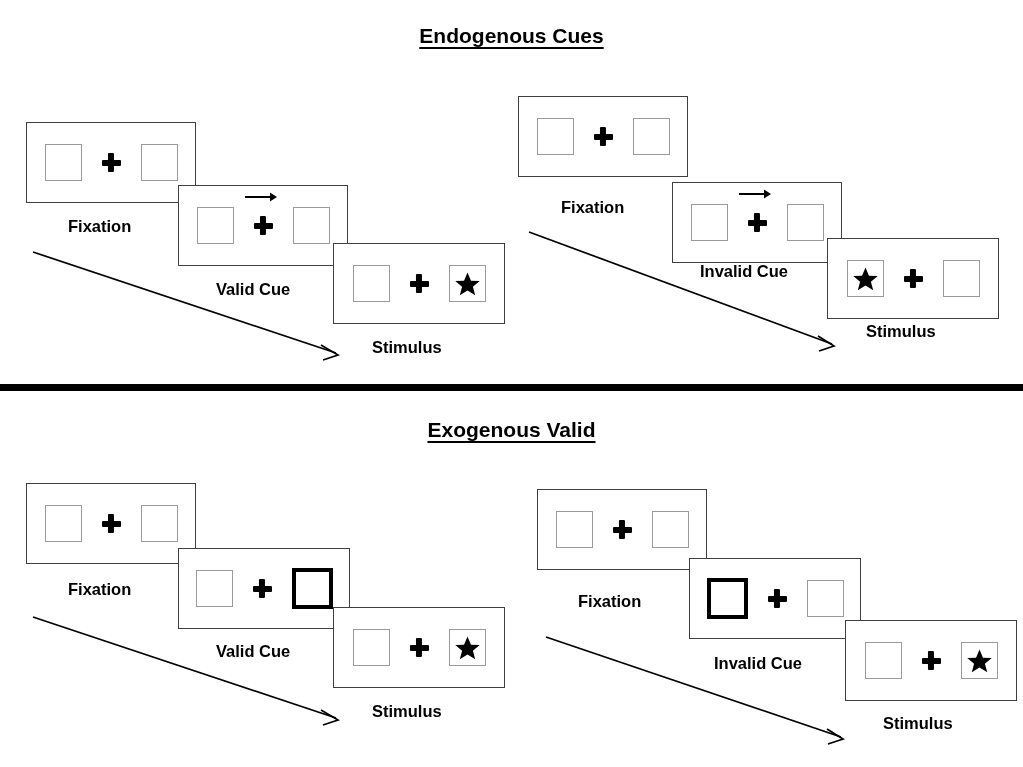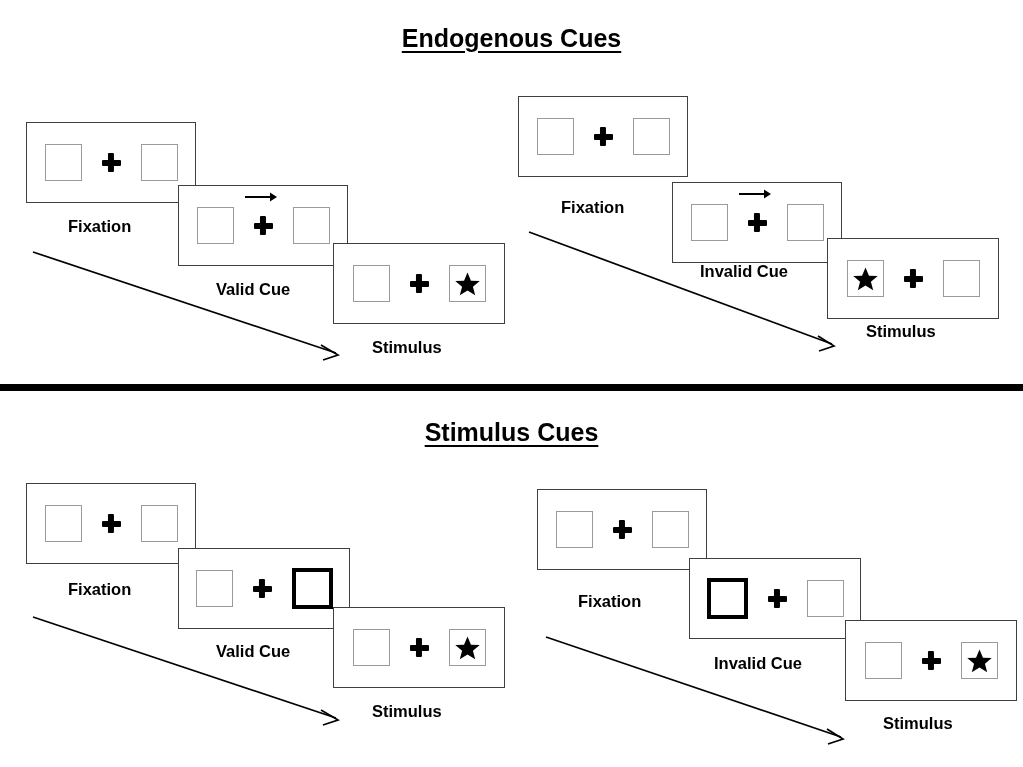--- a/index.html
+++ b/index.html
@@ -8,21 +8,21 @@
     background:#ffffff;
     font-family:"Liberation Sans", sans-serif;
     overflow:hidden;
     position:relative;
   }
   .stage{position:absolute;left:0;top:0;width:1023px;height:767px;}
 
   
   .section-title{
     position:absolute;
-    font-size:25px;
+    font-size:21px;
     font-weight:bold;
     color:#000;
     text-decoration:underline;
     text-underline-offset:4px;
     letter-spacing:0px;
     white-space:nowrap;
     text-align:center;
     width:100%;
     left:0;
   }
@@ -205,21 +205,21 @@
 
   <div class="flow-arrow" style="left:529px;top:232px;">
     <svg width="312" height="122" viewBox="0 0 312 122">
       <line x1="0" y1="0" x2="303" y2="112" stroke="#000" stroke-width="1.7"></line>
       <polyline points="289,104 305,114 290,119" fill="none" stroke="#000" stroke-width="1.7"></polyline>
     </svg>
   </div>
 
   <div class="divider" style="top:384px;"></div>
 
-  <div class="section-title" style="top:418px;">Stimulus Cues</div>
+  <div class="section-title" style="top:418px;">Exogenous Valid</div>
 
   <div class="panel" style="left:26px;top:483px;width:170px;height:81px;">
     <div class="panel-inner" style="gap:20px;">
       <div class="sqbox" style="width:37px;height:37px;"></div>
       <div class="plus" style="width:19px;height:19px;"></div>
       <div class="sqbox" style="width:37px;height:37px;"></div>
     </div>
   </div>
   <div class="caption" style="left:68px;top:580px;">Fixation</div>
 

